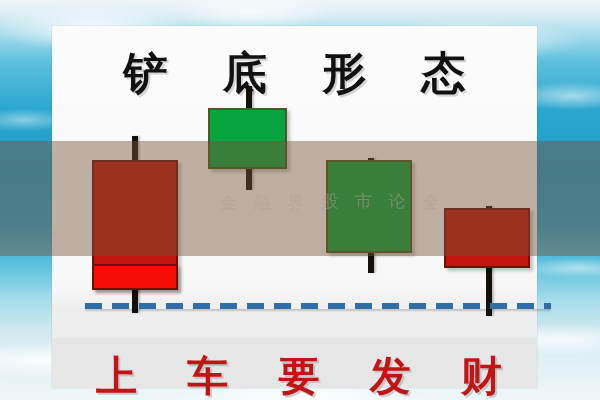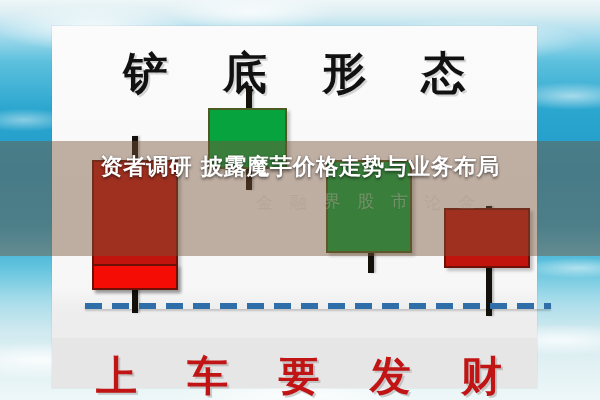--- a/index.html
+++ b/index.html
@@ -133,21 +133,21 @@
     background: repeating-linear-gradient(
       to right,
       #2f6ea8 0px, #2f6ea8 17px,
       rgba(0,0,0,0) 17px, rgba(0,0,0,0) 27px);
     box-shadow: 0 2px 2px rgba(0,0,0,0.18);
   }
 
   
   .watermark {
     position: absolute;
-    left: 208px;
+    left: 172px;
     top: 190px;
     font-size: 17px;
     letter-spacing: 6px;
     color: rgba(255,255,255,0.42);
     text-shadow: 0 1px 1px rgba(0,0,0,0.10);
     white-space: nowrap;
     pointer-events: none;
     padding-left: 48px;
   }
 
@@ -212,16 +212,15 @@
     <div class="panel-lower"></div>
     <div class="panel-footer">上 车 要 发 财</div>
   </div>
 
   <div class="support-line"></div>
 
   <div class="watermark">金 融 界 股 市 论 金</div>
 
   <div class="caption-band"></div>
   <div class="caption-text">
-    <span class="line">资者调研 披露魔芋价格走势与业务布局</span>
   </div>
 
 </div>
 
 </body></html>

